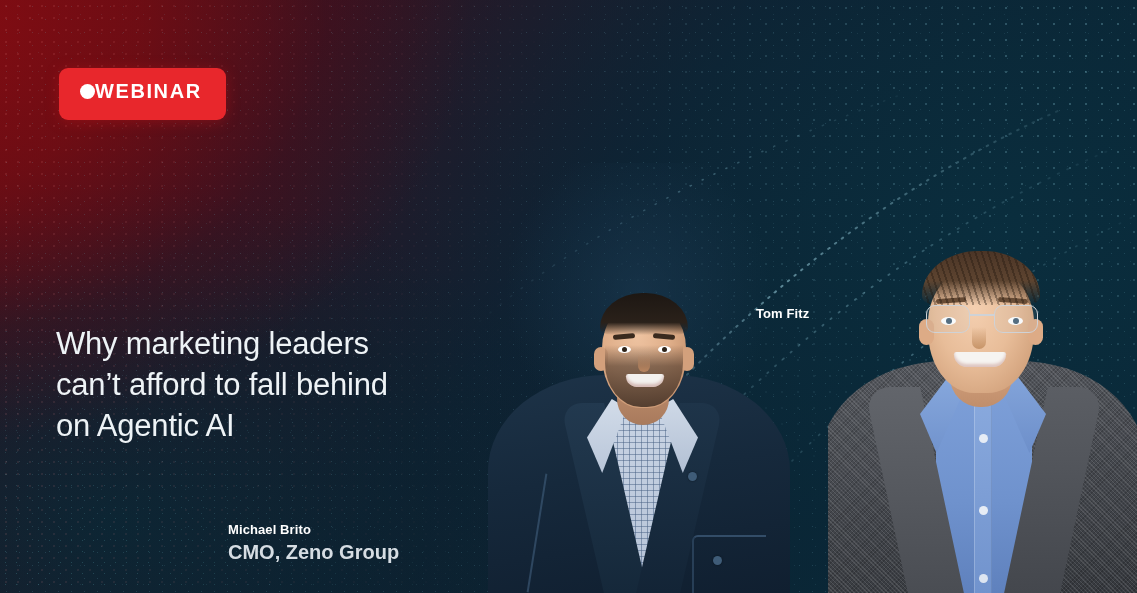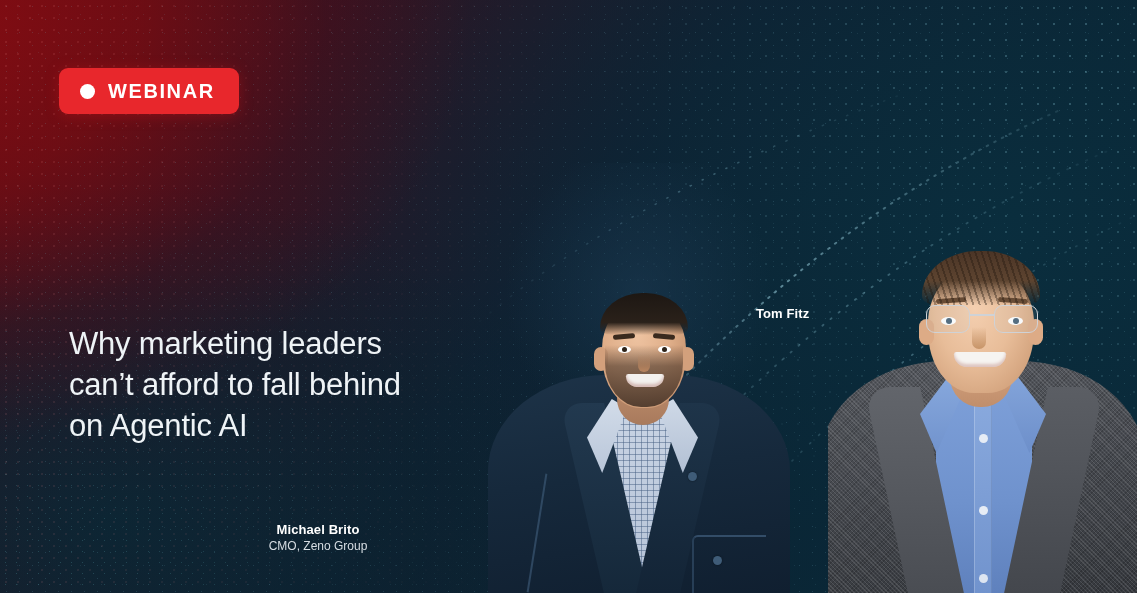--- a/index.html
+++ b/index.html
@@ -44,40 +44,40 @@
     background-image: radial-gradient(circle, rgba(150,215,230,0.3) 0.8px, transparent 1px);
     background-size:16px 16px;
     -webkit-mask-image: radial-gradient(ellipse at 92% 12%, rgba(0,0,0,.95) 0%, rgba(0,0,0,.45) 55%, rgba(0,0,0,0) 90%);
             mask-image: radial-gradient(ellipse at 92% 12%, rgba(0,0,0,.95) 0%, rgba(0,0,0,.45) 55%, rgba(0,0,0,0) 90%);
   }
   .arc-svg { position:absolute; inset:0; width:100%; height:100%; }
 
   
   .badge {
     position:absolute; left:59px; top:68px;
-    display:flex; align-items:center; gap:13px;
+    display:flex; align-items:center; gap:0;
     background:#e8272c; border-radius:9px;
-    padding:13px 24px 13px 21px;
+    padding:13px 24px 19px 21px;
     box-shadow:0 2px 14px rgba(200,20,26,0.35);
   }
   .badge-dot { width:15px; height:15px; border-radius:50%; background:#fff; flex:none; }
   .badge-label {
     color:#fff; font-size:20px; font-weight:700; letter-spacing:1.6px; line-height:1;
   }
 
   
   .headline {
     position:absolute; left:56px; top:136px; width:560px;
     color:#e43a3e; font-size:73px; line-height:0.99; font-weight:300;
     letter-spacing:-0.5px; white-space:pre-line;
   }
 
   
   .subhead {
-    position:absolute; left:69px; top:324px; width:470px;
+    position:absolute; left:56px; top:324px; width:470px;
     color:#eef3f6; font-size:31px; line-height:1.32; font-weight:400;
     letter-spacing:-0.2px; white-space:pre-line;
   }
 
   
   .photo { position:absolute; bottom:0; overflow:hidden; }
 
   
   .photo-brito { left:474px; bottom:0; width:330px; height:430px; }
   .brito-glow {
@@ -221,24 +221,24 @@
   .fitz-nose { position:absolute; left:144px; bottom:244px; width:14px; height:22px; background:linear-gradient(180deg,rgba(200,150,115,0),#c79468); border-radius:0 0 8px 8px; }
   .fitz-mouth {
     position:absolute; left:126px; bottom:226px; width:52px; height:15px;
     background:#f6f4f1; border-radius:3px 3px 18px 18px;
     box-shadow: inset 0 -3px 3px rgba(170,100,90,0.32);
   }
 
   
   .nameplate { position:absolute; }
   .np-fitz { left:756px; top:306px; text-align:left; }
-  .np-brito { left:212px; top:522px; width:212px; text-align:center; }
+  .np-brito { left:228px; top:522px; width:212px; text-align:left; }
   .np-name { color:#ffffff; font-size:13px; font-weight:700; line-height:1.28; letter-spacing:.1px; }
   .np-role { color:#d6dde3; font-size:16px; font-weight:400; line-height:1.30; white-space:pre-line; letter-spacing:.1px; }
-  .np-role-b { color:#d6dde3; font-size:12px; font-weight:400; line-height:1.30; }
+  .np-role-b { color:#d6dde3; font-size:20px; font-weight:700; line-height:1.30; }
 </style>
 </head>
 <body>
 
 <div class="banner">
 
   <div class="dots-grid"></div>
   <div class="dots-left"></div>
   <div class="dots-dense-bl"></div>
   <div class="dots-right"></div>

